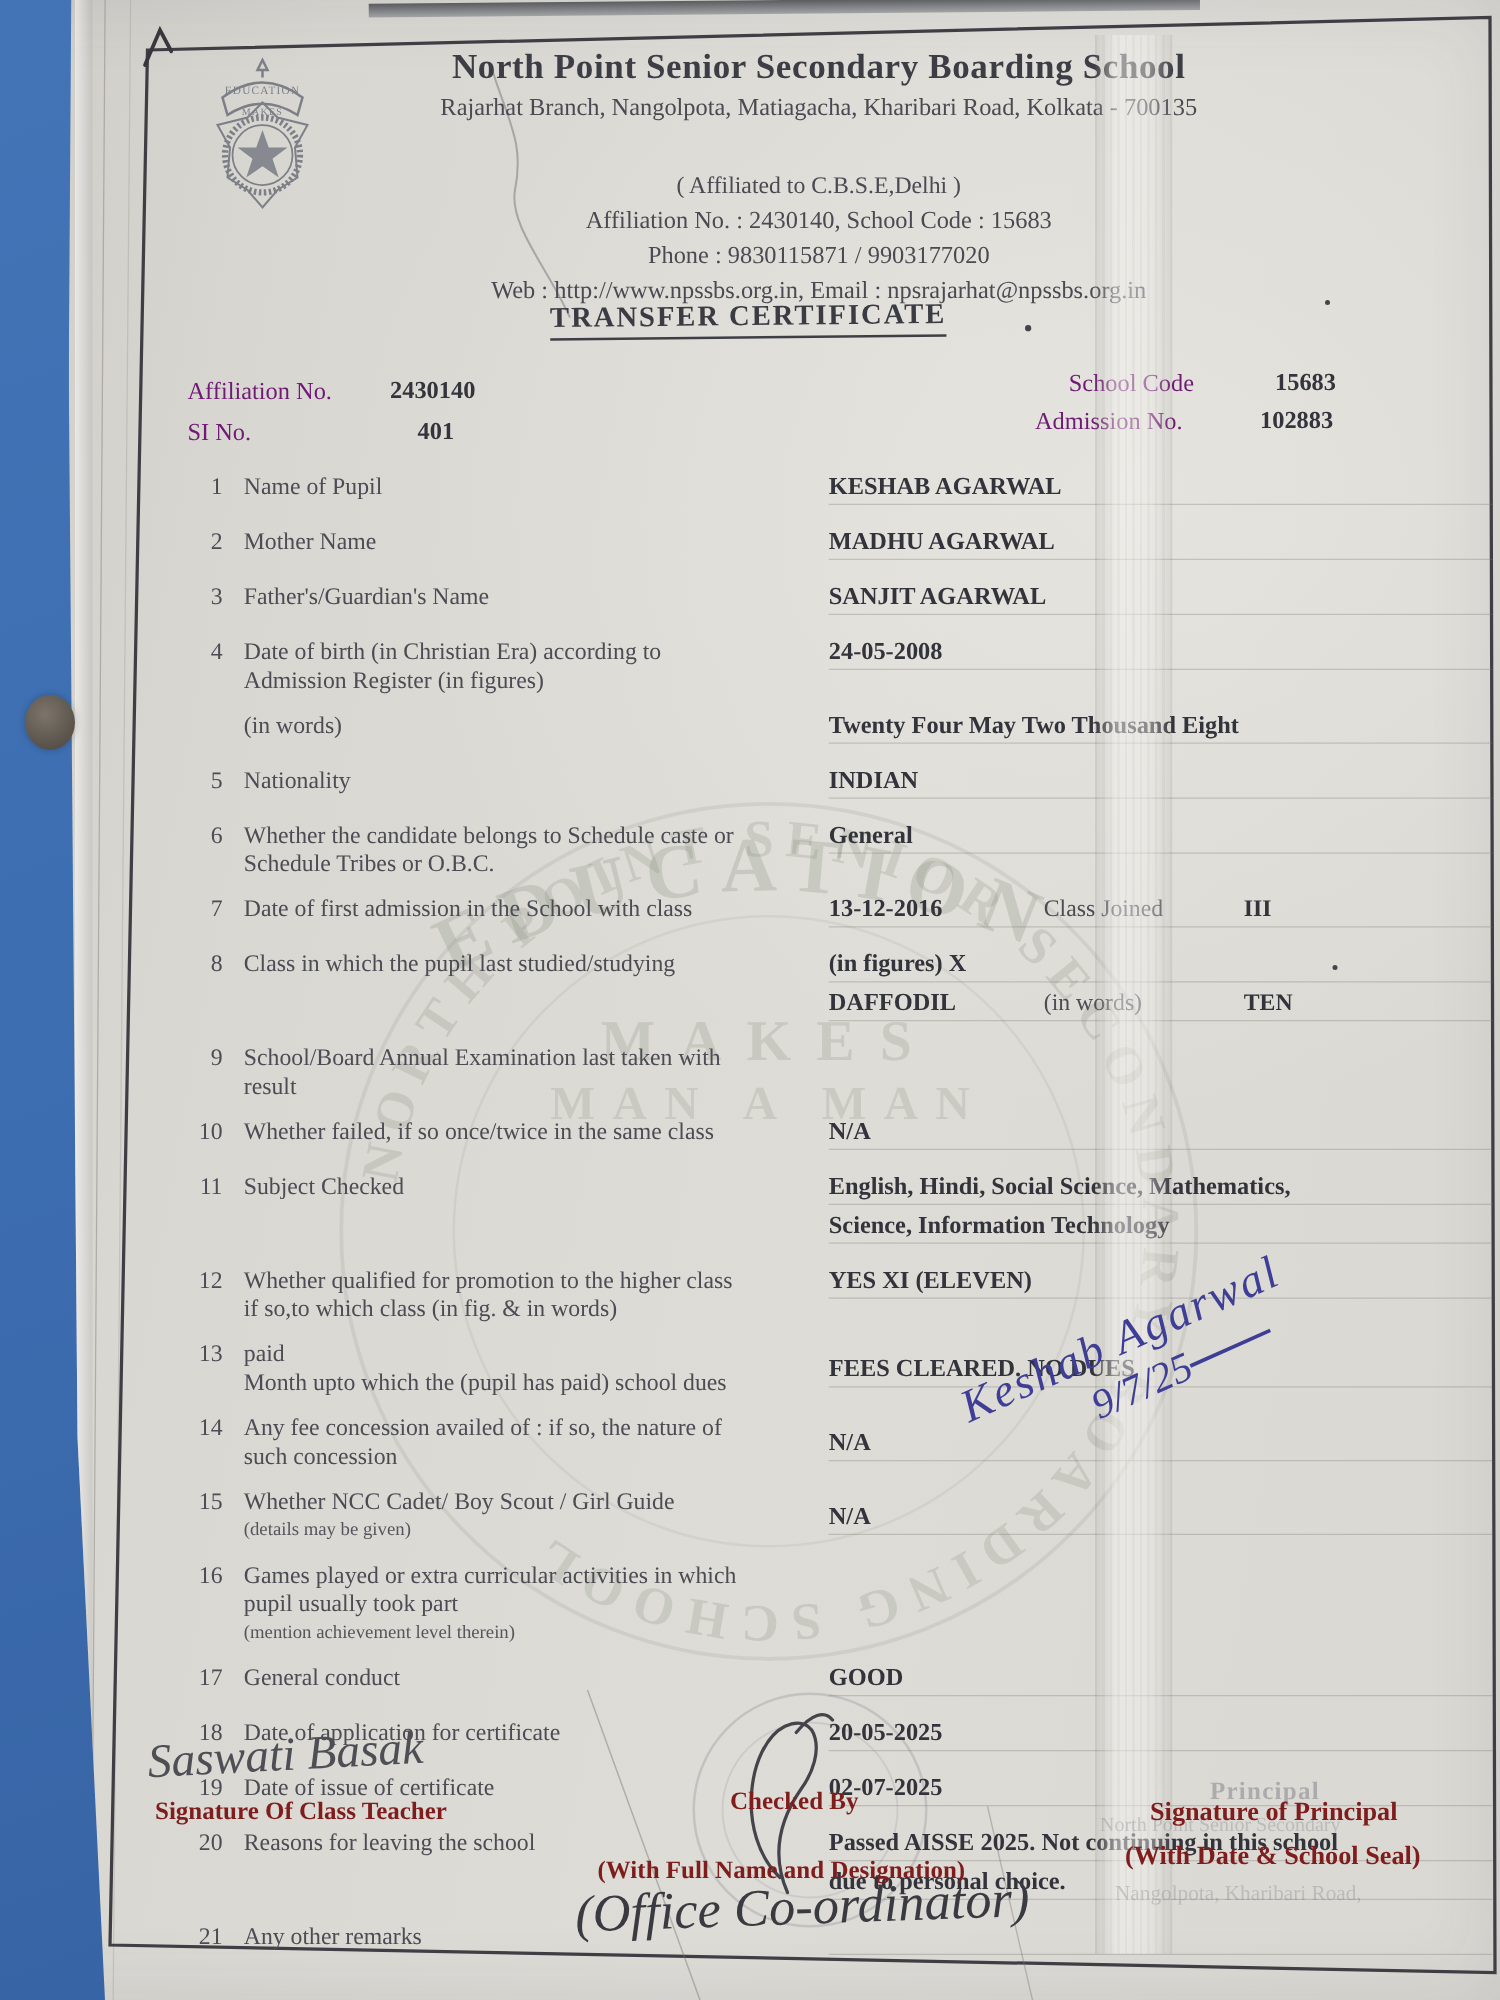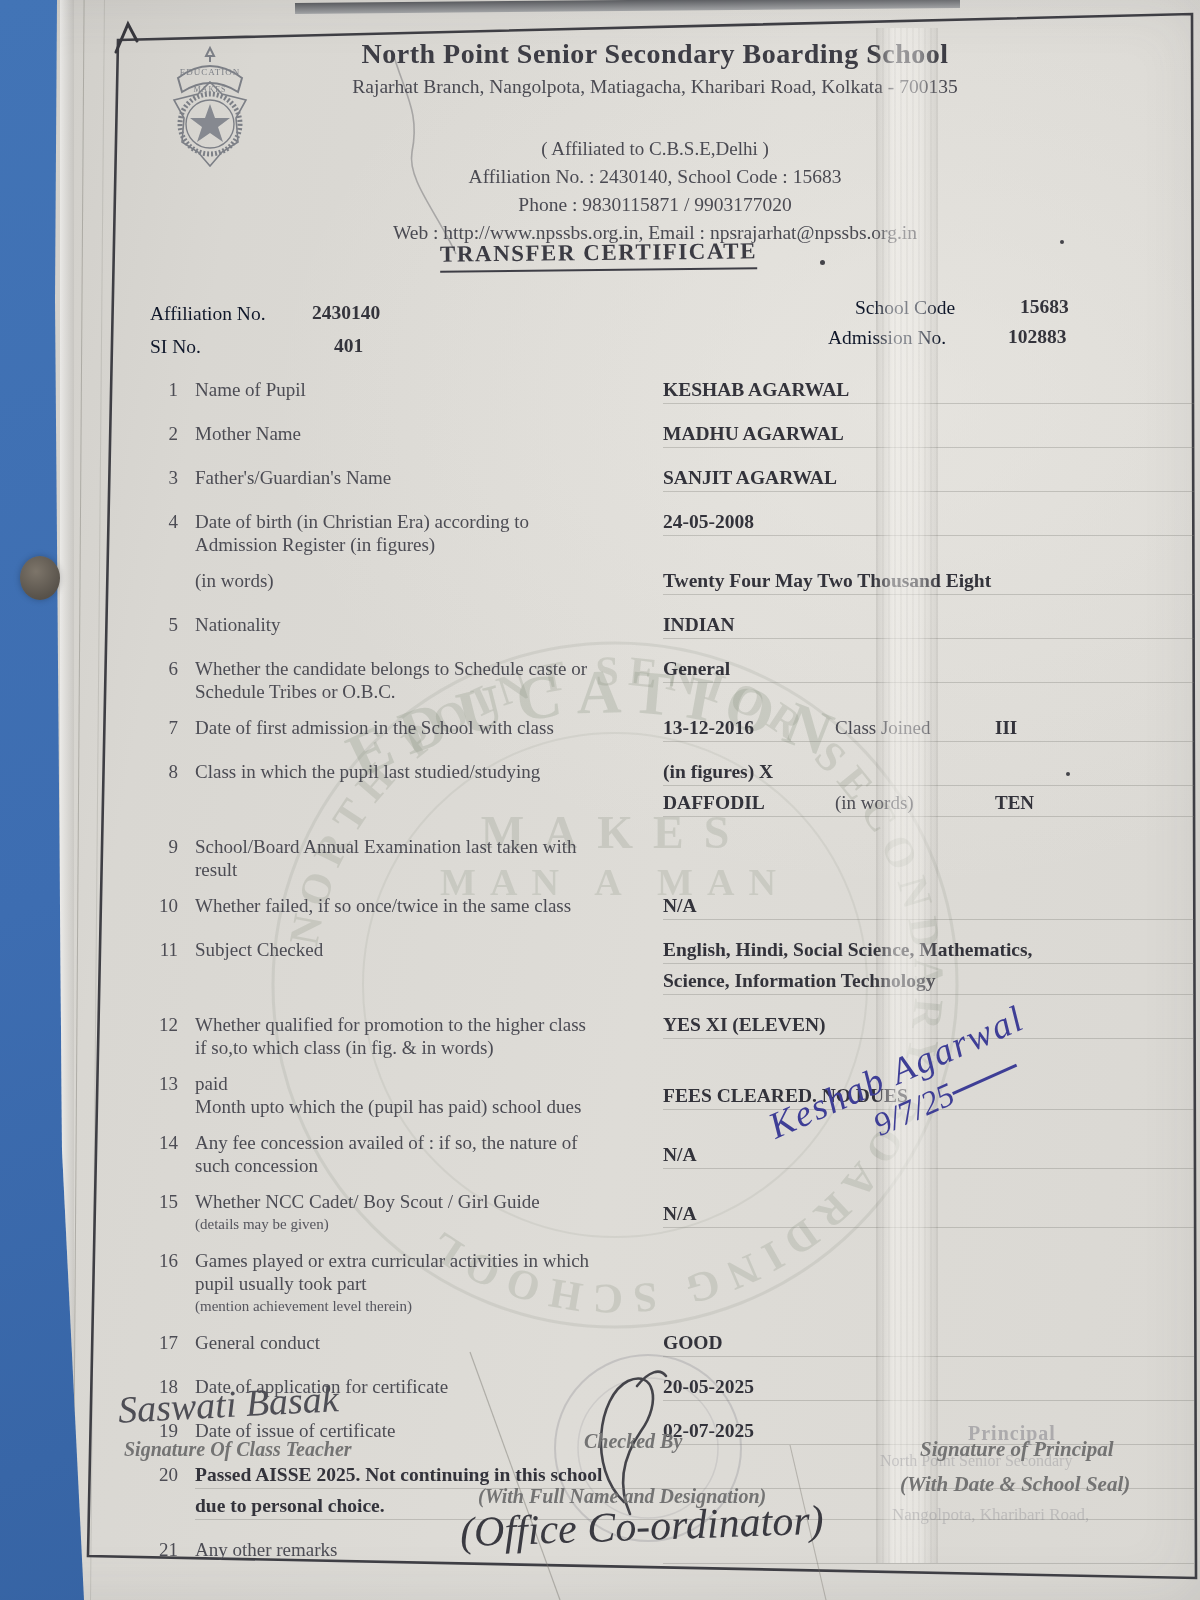--- a/index.html
+++ b/index.html
@@ -34,39 +34,39 @@
   
   .header{position:absolute;left:180px;top:38px;width:950px;text-align:center;color:#45454d;}
   .school-name{font-size:28px;font-weight:bold;letter-spacing:.5px;color:#3d3d45;}
   .hline{font-size:19.5px;margin-top:6px;color:#4a4a52;}
   .hline.small{font-size:19px;margin-top:40px;}
   
   .title-wrap{position:absolute;left:440px;top:240px;transform:rotate(-.6deg);}
   .title{font-size:23px;font-weight:bold;letter-spacing:1.5px;color:#3b3b43;
     border-bottom:2.5px solid #3e3e46;padding-bottom:4px;}
   
-  .meta-label{font-size:19.5px;color:#0f172a;}
+  .meta-label{font-size:19.5px;color:#701a75;}
   .meta-value{font-size:19.5px;font-weight:bold;color:#34343c;}
   
   .rows{position:absolute;left:146px;top:378px;width:1048px;}
   .row{display:flex;margin-bottom:13px;font-size:19px;line-height:23px;}
   .num{width:32px;text-align:right;margin-right:17px;color:#4c4c54;flex:none;}
   .labels{width:468px;flex:none;color:#4c4c54;}
   .note{font-size:15px;color:#55555d;}
   .vals{flex:1;}
   .vline{display:flex;align-items:baseline;border-bottom:1px solid rgba(122,120,114,.32);
     padding-bottom:2px;margin-bottom:5px;min-height:23px;}
   .v{font-weight:bold;color:#33333b;font-size:19.5px;min-width:172px;}
   .xl{font-weight:normal;color:#4c4c54;width:160px;flex:none;}
   .xv{font-weight:bold;color:#33333b;}
   .row:nth-child(10) .vals,.row:nth-child(14) .vals,
   .row:nth-child(15) .vals,.row:nth-child(16) .vals{margin-top:12px;}
   
   .sig-script{font-style:italic;color:#4e4e55;}
-  .sig-label{font-weight:bold;color:#737373;font-size:20px;font-style:italic;}
+  .sig-label{font-weight:bold;color:#7f1d1d;font-size:20px;}
   .hand-blue{color:#3e3e96;font-style:italic;}
   .faint{color:rgba(95,95,108,.38);}
   .vfaint{color:rgba(100,100,112,.26);}
   svg text{font-family:"Liberation Serif","DejaVu Serif",serif;}
 </style>
 </head>
 <body>
 
 <div class="paper">
   <div class="sheet-edge" style="left:78px;transform:rotate(.4deg);"></div>
@@ -394,20 +394,23 @@
       </div>
     <div class="vals">
         <div class="vline">
           <span class="v">02-07-2025</span>
         </div>
       </div>
   </div>
 
   <div class="row">
     <div class="num">20</div>
+    <div class="labels">
+        <div class="lab">Reasons for leaving the school</div>
+      </div>
     <div class="vals">
         <div class="vline">
           <span class="v">Passed AISSE 2025. Not continuing in this school</span>
         </div>
         <div class="vline">
           <span class="v">due to personal choice.</span>
         </div>
       </div>
   </div>
 

